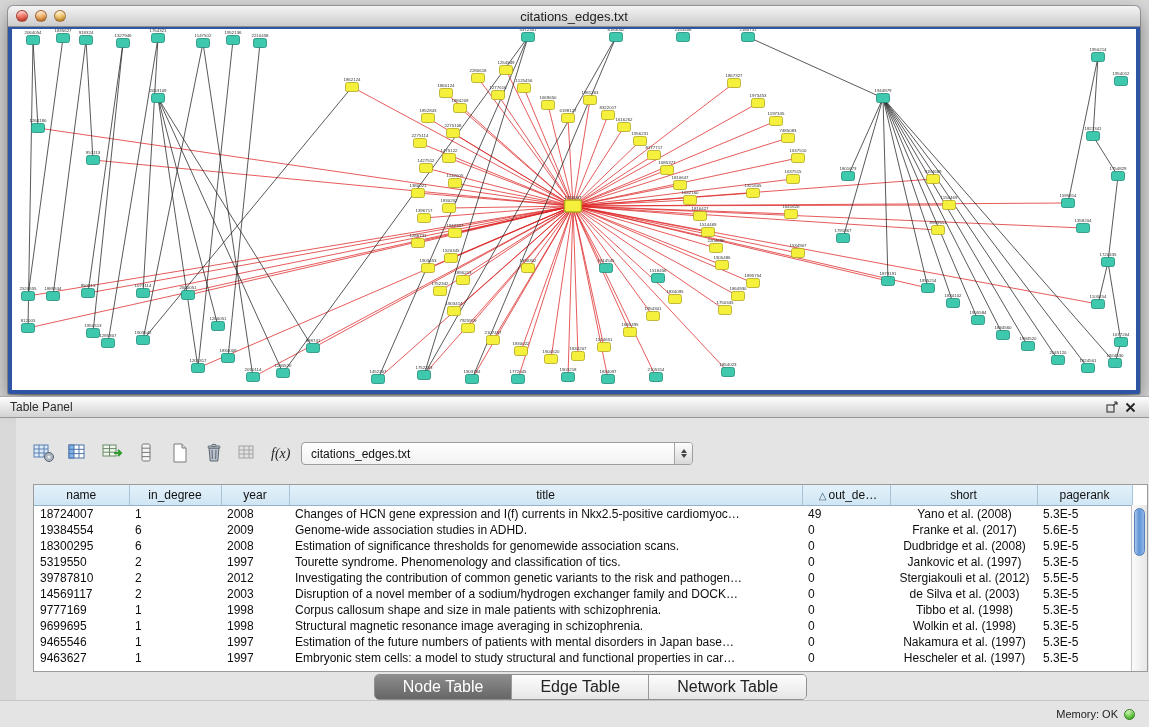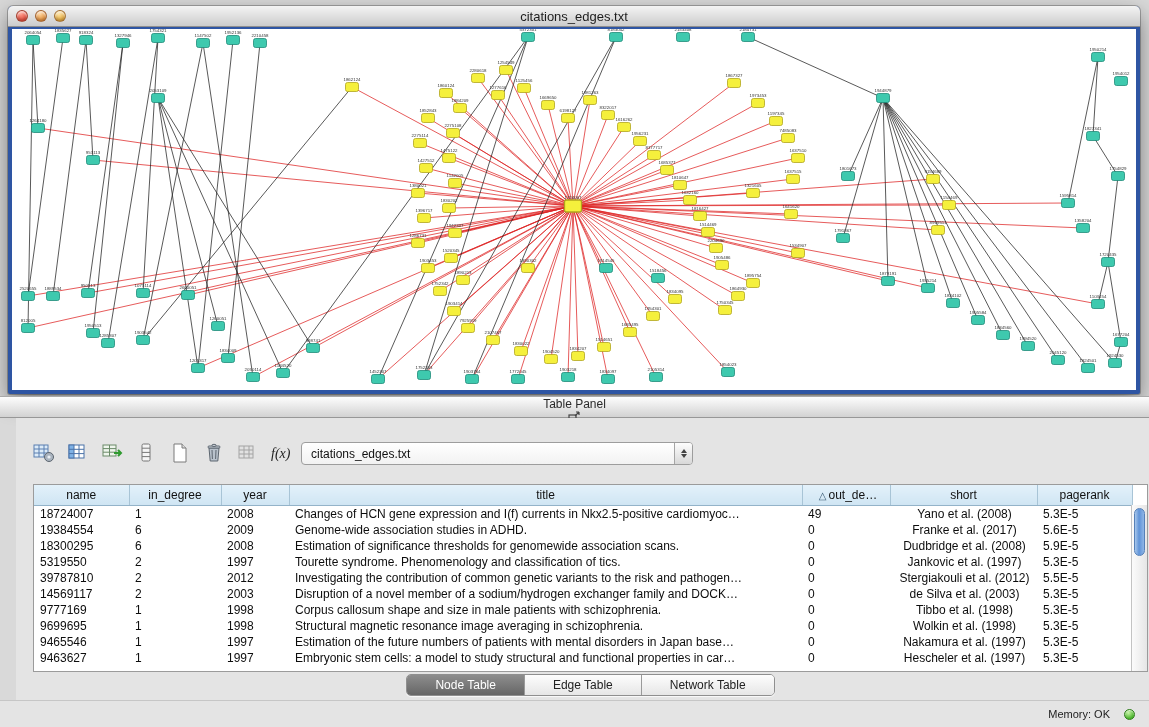--- a/index.html
+++ b/index.html
@@ -36,21 +36,20 @@
   }
   .net-frame svg { display:block; width:100%; height:100%; }
 
   
   .panel-titlebar {
     position:absolute; left:0; top:396px; width:1149px; height:22px;
     background:linear-gradient(#fdfdfd,#d2d2d2);
     border-top:1px solid #a9a9a9; border-bottom:1px solid #979797;
     display:flex; align-items:center; font-size:12px; color:#2a2a2a;
     padding:0 10px;
-    flex-direction:column;
   }
   .panel-titlebar .spacer { flex:1; }
   .ph-btn { width:18px; height:16px; border:none; background:transparent;
     display:flex; align-items:center; justify-content:center; cursor:default; color:#333; }
   .panel-body {
     position:absolute; left:16px; top:418px; width:1149px; height:282px;
     background:#e4e4e4;
   }
   
   .toolbar { position:absolute; left:14px; top:20px; height:30px;
@@ -104,35 +103,35 @@
   .sort-glyph { font-size:10px; color:#3a5a74; margin-right:2px; }
 
   
   .tabs-row { position:absolute; left:0; right:0; top:256px; display:flex; justify-content:center; }
   .seg {
     display:flex; border:1px solid #8f8f8f; border-radius:5px; overflow:hidden;
     box-shadow:0 1px 1px rgba(255,255,255,.8);
   }
   .seg button {
     font-family:"Liberation Sans",sans-serif;
-    font-size:12px; padding:3px 28px; border:none; cursor:default;
+    font-size:16px; padding:3px 28px; border:none; cursor:default;
     background:linear-gradient(#fdfdfd,#e6e6e6); color:#222;
     border-right:1px solid #9a9a9a;
   }
   .seg button:last-child { border-right:none; }
   .seg button.active {
     background:linear-gradient(#8d8d8d,#666666); color:#fff;
   }
 
   
   .footer {
     position:absolute; left:0; top:700px; width:1149px; height:27px;
     background:#e4e4e4; border-top:1px solid #c6c6c6;
     display:flex; align-items:center; justify-content:flex-end;
-    font-size:11px; color:#222; padding-right:14px; gap:14px;
+    font-size:11px; color:#222; padding-right:14px; gap:6px;
   }
   .mem-dot { width:11px; height:11px; border-radius:50%;
     background:radial-gradient(circle at 38% 30%, #c9f6a8, #49b32b 70%);
     border:1px solid #2d7d19; box-shadow:inset 0 1px 1px rgba(255,255,255,.7); }
 </style>
 </head>
 <body>
 
 <div class="screen">
 

